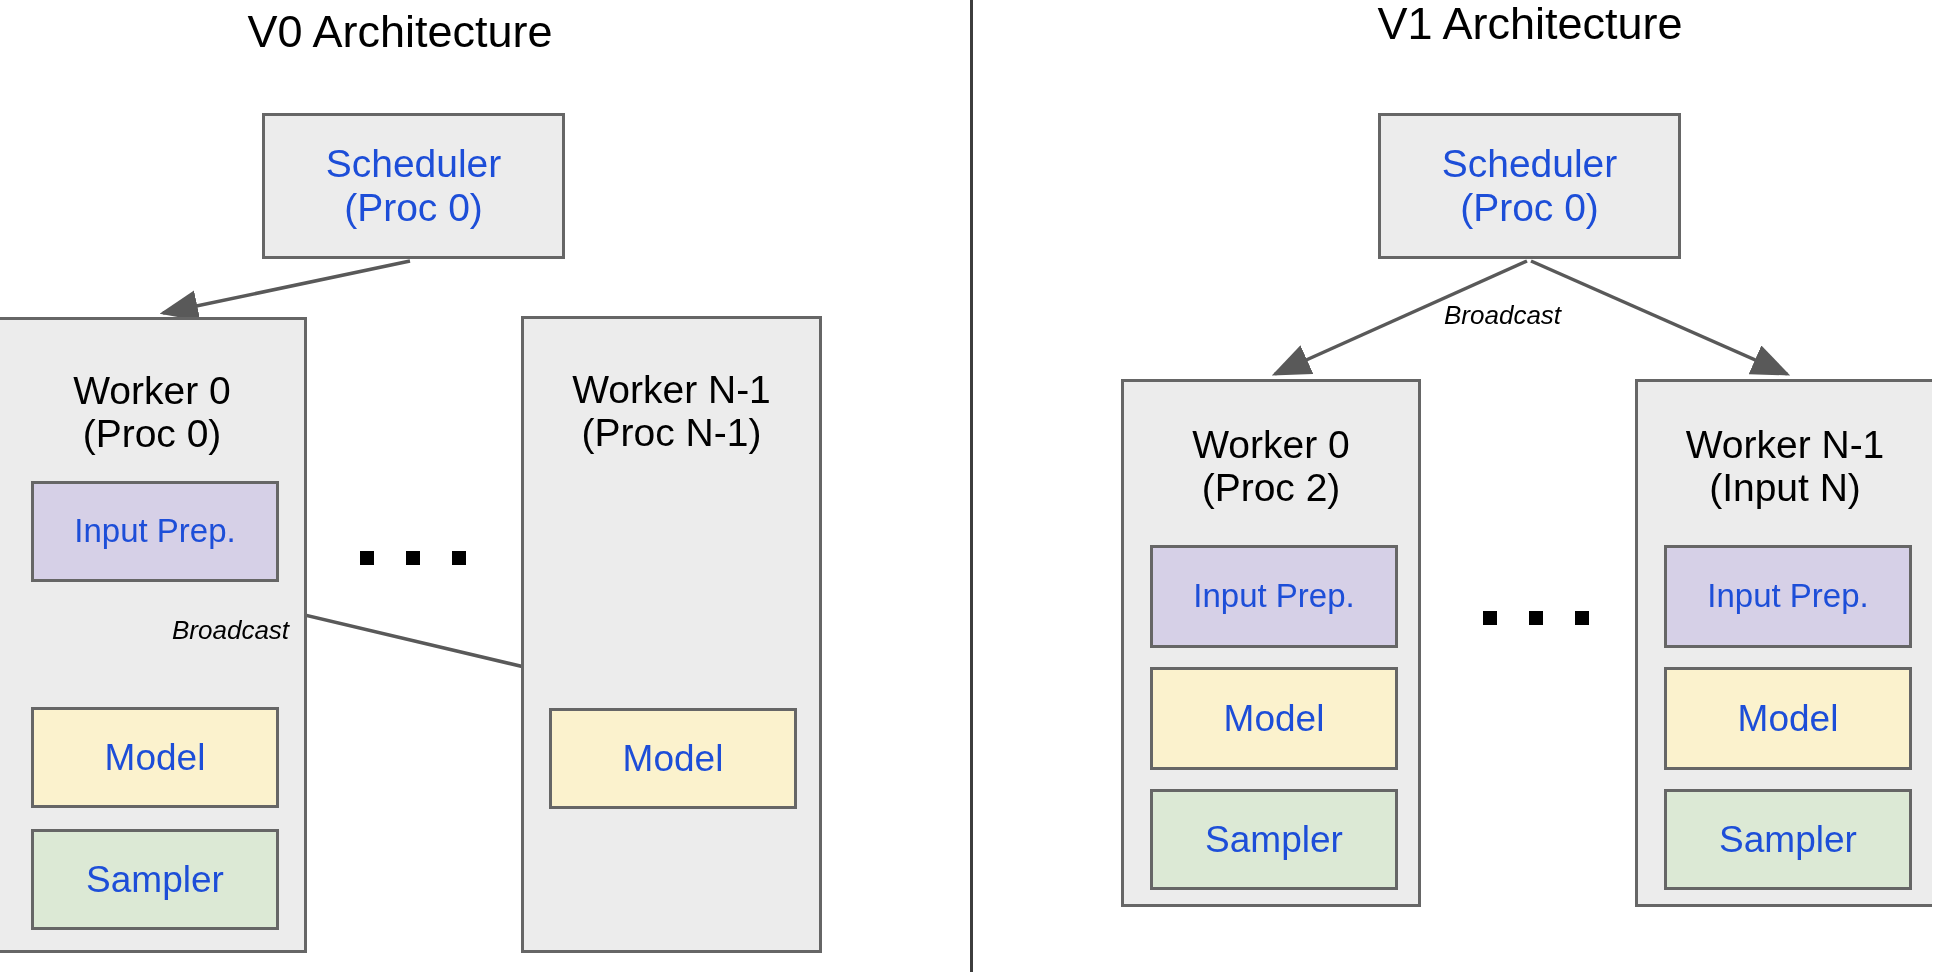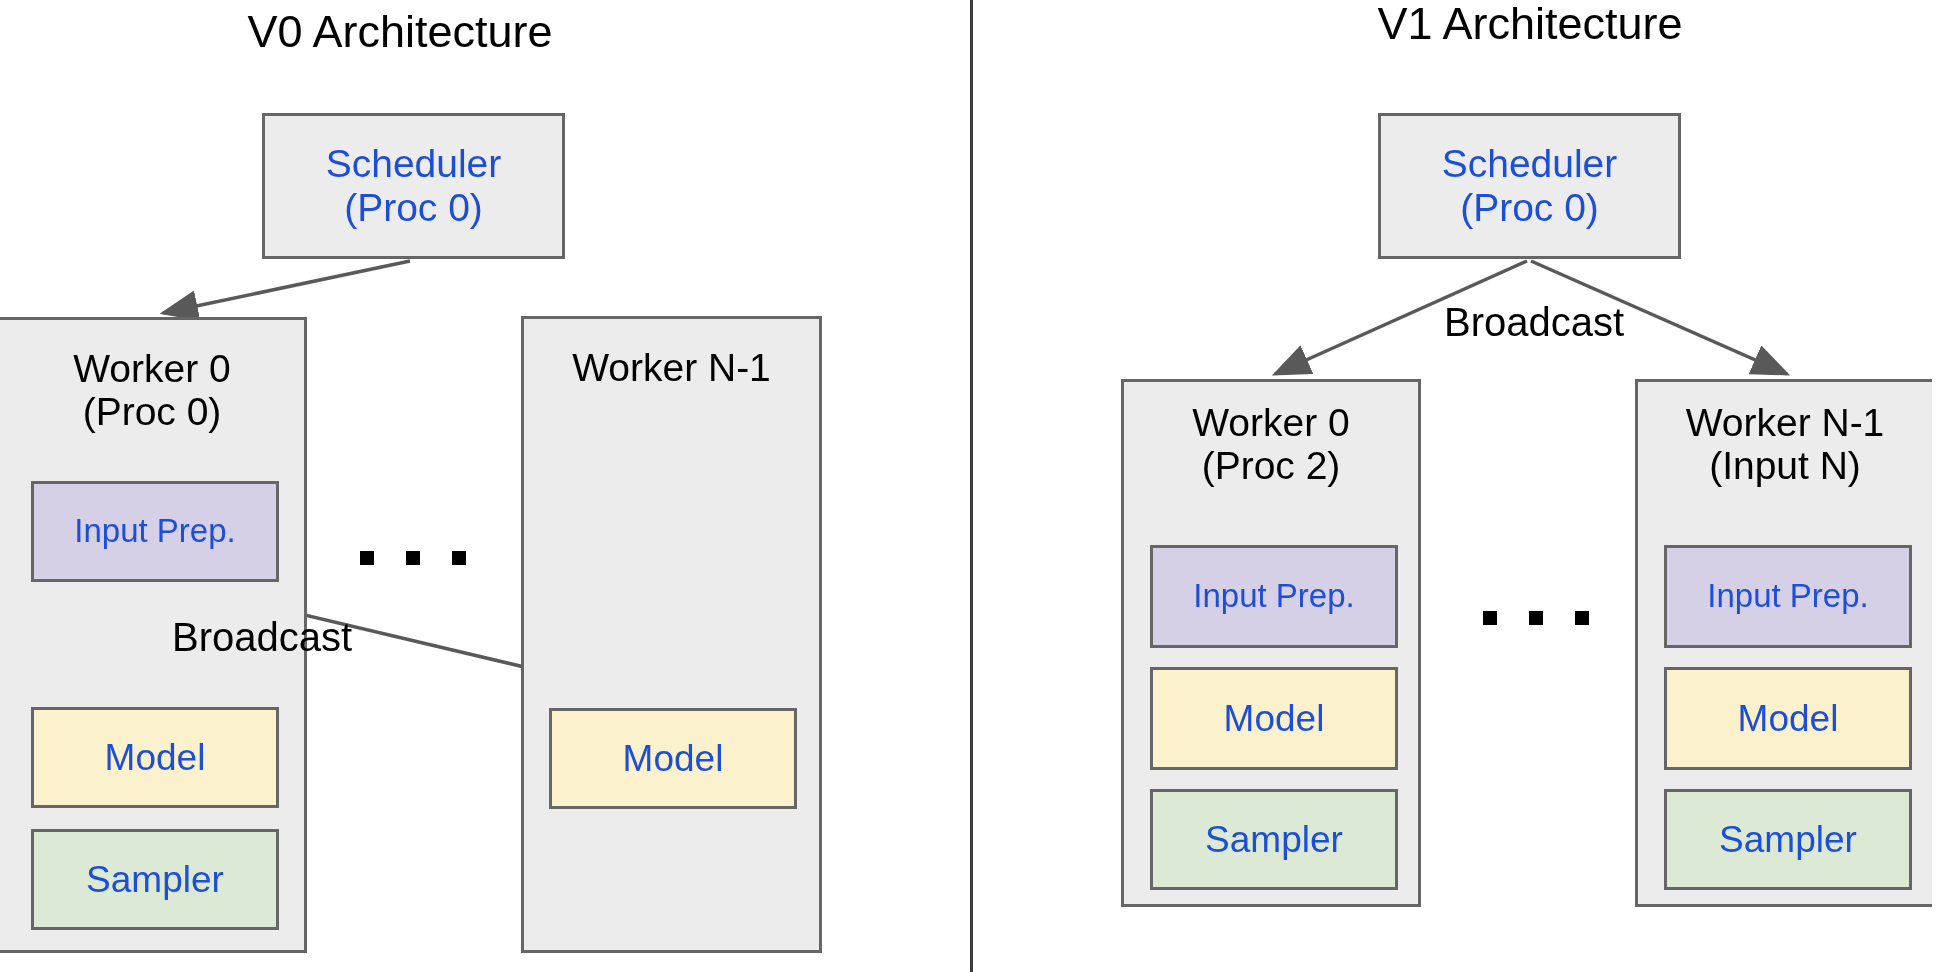--- a/index.html
+++ b/index.html
@@ -46,33 +46,35 @@
   .node-yellow { background: #fbf2cd; }
   .node-green  { background: #dce9d5; }
 
   .container-label {
     position: absolute;
     left: 0;
     right: 0;
     text-align: center;
     line-height: 1.1;
     color: #000000;
+    margin-top: 22px;
   }
   .container {
     position: absolute;
     box-sizing: border-box;
     border: 3px solid #666666;
     background: #ececec;
   }
   .edge-label {
     position: absolute;
-    font-size: 40px;
+    font-size: 26px;
     color: #000000;
     white-space: nowrap;
     background: transparent;
+    font-style: italic;
   }
   .ellipsis {
     position: absolute;
     display: flex;
     gap: 32px;
     align-items: center;
   }
   .ellipsis i {
     display: block;
     width: 14px;
@@ -133,20 +135,21 @@
       <span>Model</span>
     </div>
     <div class="node node-green" style="left:31px; top:509px; width:248px; height:101px; font-size:37px;">
       <span>Sampler</span>
     </div>
   </div>
 
   <div class="container" style="left:521px; top:316px; width:301px; height:637px;">
     <div class="container-label" style="top:28px; font-size:39px;">
       <div>Worker N-1</div>
+      <div>(Proc N-1)</div>
     </div>
     <div class="node node-yellow" style="left:25px; top:389px; width:248px; height:101px; font-size:37px;">
       <span>Model</span>
     </div>
   </div>
 
   <div class="edge-label" style="left:172px; top:615px;">Broadcast</div>
 
   <div class="ellipsis" style="left:360px; top:551px;">
     <i></i>

